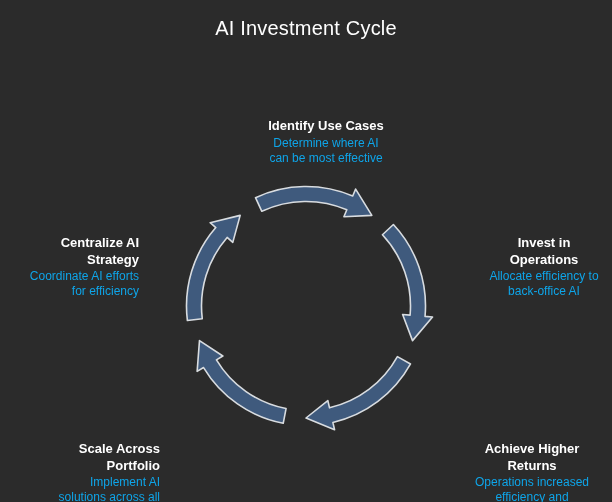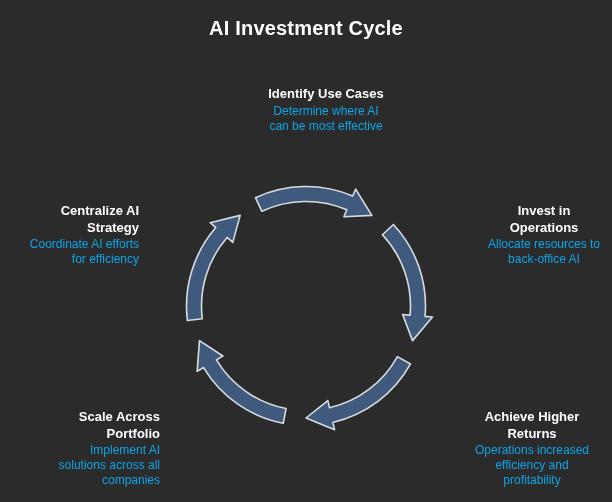--- a/index.html
+++ b/index.html
@@ -24,36 +24,37 @@
   }
 
   #title {
     position: absolute;
     top: 17px;
     left: 0;
     width: 612px;
     text-align: center;
     color: #ffffff;
     font-size: 20px;
-    font-weight: bold;
+    font-weight: normal;
     letter-spacing: 0.2px;
   }
 
   svg#cycle {
     position: absolute;
     left: 0;
     top: 0;
     width: 612px;
     height: 502px;
     overflow: visible;
   }
 
   .node-label {
     position: absolute;
     line-height: 1.27;
+    margin-top: 32px;
   }
   .node-label .hd {
     color: #ffffff;
     font-size: 13px;
     font-weight: bold;
     display: block;
     white-space: pre-line;
   }
   .node-label .ds {
     color: #0ea5e9;
@@ -94,21 +95,21 @@
 
   <div class="node-label align-center" id="label-identify">
     <span class="hd">Identify Use Cases</span>
     <span class="ds">Determine where AI
 can be most effective</span>
   </div>
 
   <div class="node-label align-left" id="label-invest">
     <span class="hd">Invest in
 Operations</span>
-    <span class="ds">Allocate resources to
+    <span class="ds">Allocate efficiency to
 back-office AI</span>
   </div>
 
   <div class="node-label align-left" id="label-achieve">
     <span class="hd">Achieve Higher
 Returns</span>
     <span class="ds">Operations increased
 efficiency and
 profitability</span>
   </div>

